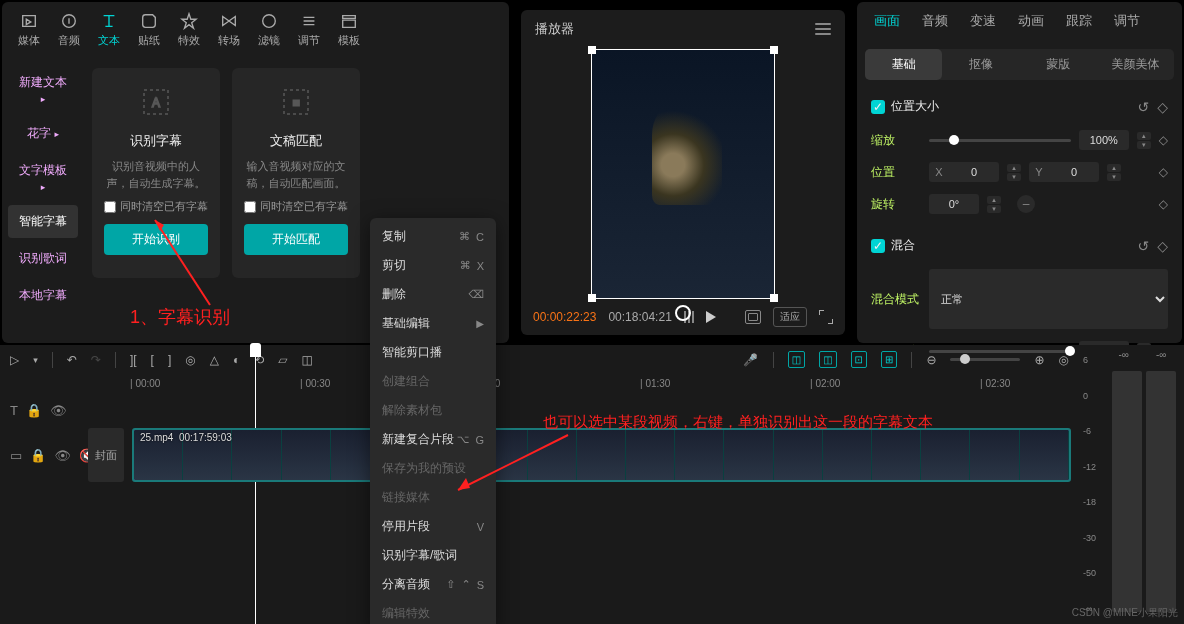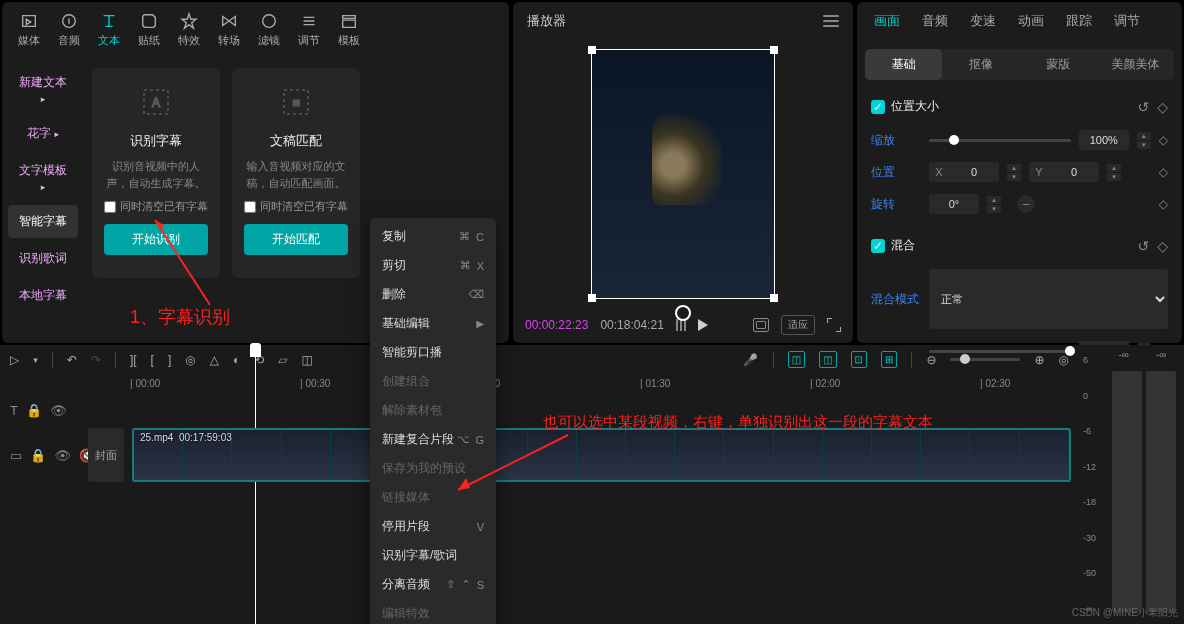--- a/index.html
+++ b/index.html
@@ -22,49 +22,49 @@
 .cards { flex:1; display:flex; gap:12px; padding:10px 8px; align-items:flex-start; }
 .card { width:128px; height:210px; background:#262626; border-radius:6px; display:flex; flex-direction:column; align-items:center; padding:14px 12px; }
 .card-ico { width:40px; height:40px; margin-bottom:10px; opacity:.5; }
 .card-title { font-size:13px; color:#eee; margin-bottom:8px; }
 .card-desc { font-size:11px; color:#888; text-align:center; line-height:1.5; margin-bottom:8px; }
 .card-chk { display:flex; align-items:center; gap:4px; font-size:11px; color:#999; margin-bottom:10px; }
 .card-chk input { width:12px; height:12px; }
 .card-btn { width:100%; background:#00a6a6; color:#fff; border:none; padding:7px 0; border-radius:4px; font-size:12px; cursor:pointer; }
 
 
-.player { flex:1; background:#1c1c1c; border-radius:6px; margin:2px; display:flex; flex-direction:column; }
+.player { flex:1; background:#1c1c1c; border-radius:6px; margin:10px; display:flex; flex-direction:column; }
 .player-head { display:flex; justify-content:space-between; padding:10px 14px; color:#ccc; font-size:13px; }
 .menu-ico { display:flex; flex-direction:column; gap:3px; cursor:pointer; justify-content:center; }
 .menu-ico span { width:16px; height:2px; background:#888; border-radius:1px; }
 .video-area { flex:1; display:flex; align-items:center; justify-content:center; position:relative; }
 .video-frame { width:184px; height:250px; background:linear-gradient(#0a1525,#1a2535); border:1px solid #fff; position:relative; }
 .video-frame .handle { width:8px; height:8px; background:#fff; position:absolute; }
 .video-frame .tl{top:-4px;left:-4px}.video-frame .tr{top:-4px;right:-4px}.video-frame .bl{bottom:-4px;left:-4px}.video-frame .br{bottom:-4px;right:-4px}
 .video-frame .figure { position:absolute; top:55px; left:60px; width:70px; height:100px; background:radial-gradient(circle at 30% 60%, #8a7a5a 15%, #3a3520 40%, transparent 70%); border-radius:30% 30% 10% 10%; }
 .rotate-ctrl { position:absolute; bottom:-23px; left:50%; transform:translateX(-50%); width:16px; height:16px; border:2px solid #fff; border-radius:50%; }
 .player-ctrl { display:flex; align-items:center; padding:8px 12px; gap:12px; color:#aaa; font-size:12px; }
-.tc { color:#d946ef; }
+.tc { color:#f97316; }
 .player-ctrl .spacer { flex:1; }
 .pctl-btn { padding:2px 6px; font-size:10px; border:1px solid #555; border-radius:3px; cursor:pointer; }
 .play-ico { width:0;height:0;border-left:10px solid #ccc;border-top:6px solid transparent;border-bottom:6px solid transparent;cursor:pointer; }
 
 
 .right-panel { width:325px; background:#1c1c1c; border-radius:6px; margin:2px; display:flex; flex-direction:column; }
 .r-tabs { display:flex; padding:0 6px; border-bottom:1px solid transparent; }
 .r-tab { padding:10px 11px; font-size:13px; color:#aaa; cursor:pointer; }
 .r-tab.active { color:#00d4d4; }
 .r-subtabs { display:flex; background:#262626; border-radius:5px; margin:8px; }
 .r-subtab { flex:1; text-align:center; padding:7px 0; font-size:12px; color:#999; cursor:pointer; border-radius:5px; }
 .r-subtab.active { background:#3a3a3a; color:#fff; }
 .r-body { padding:4px 14px; display:flex; flex-direction:column; gap:6px; }
 .r-section { display:flex; align-items:center; gap:6px; padding:6px 0; color:#eee; font-size:12px; }
 .r-chk { width:14px; height:14px; background:#00d4d4; border-radius:3px; display:flex; align-items:center; justify-content:center; }
 .r-row { display:flex; align-items:center; gap:8px; padding:3px 0; }
-.r-label { width:50px; font-size:12px; color:#3b82f6; }
+.r-label { width:50px; font-size:12px; color:#bef264; }
 .r-slider { flex:1; height:3px; background:#444; border-radius:2px; position:relative; }
 .r-slider .knob { position:absolute; top:-4px; width:10px; height:10px; background:#fff; border-radius:50%; }
 .r-input { width:50px; background:#2a2a2a; border:none; color:#ddd; font-size:11px; padding:4px; text-align:center; border-radius:3px; }
 .r-spin { width:14px; display:flex; flex-direction:column; gap:1px; }
 .r-spin span{height:8px;background:#2a2a2a;border-radius:2px;cursor:pointer;font-size:7px;text-align:center;color:#888;line-height:8px;}
 .xy-lbl { width:20px; background:#2a2a2a; padding:4px; text-align:center; font-size:11px; color:#888; border-radius:3px 0 0 3px; }
 .r-icons { margin-left:auto; display:flex; gap:8px; color:#888; font-size:14px; }
 .r-select { flex:1; background:#2a2a2a; border:none; color:#ddd; font-size:11px; padding:23px 8px; border-radius:3px; }
 
 

